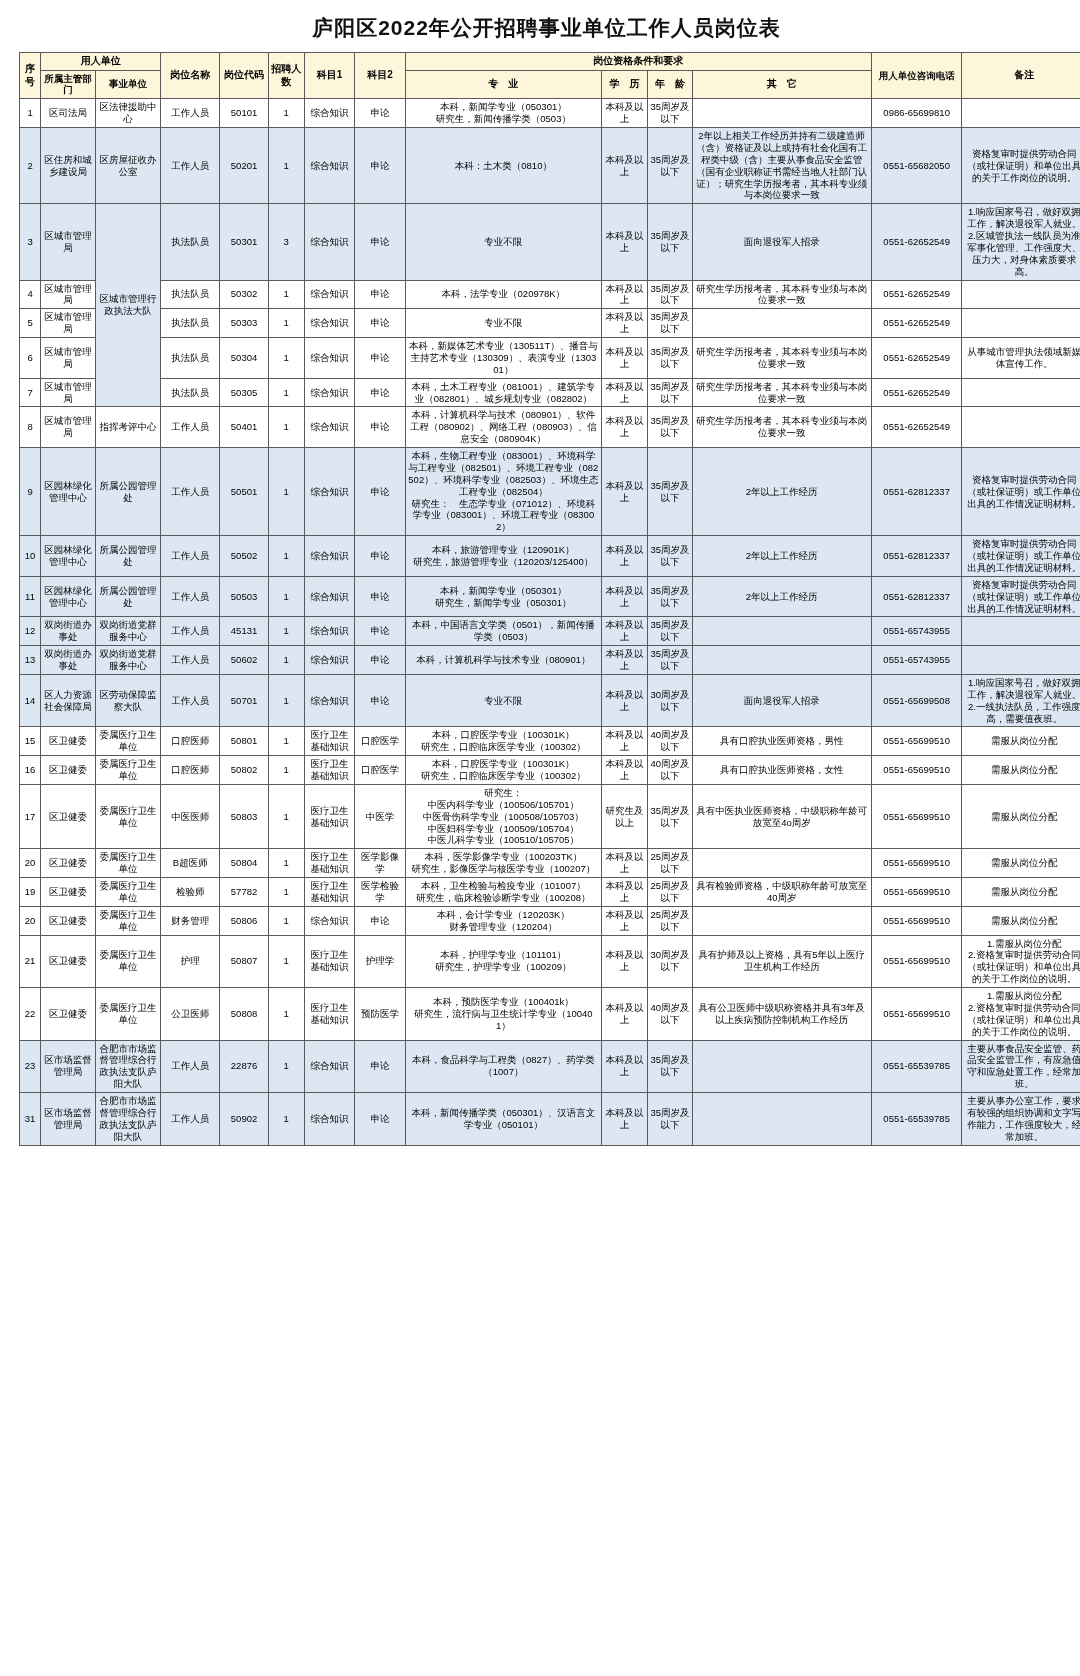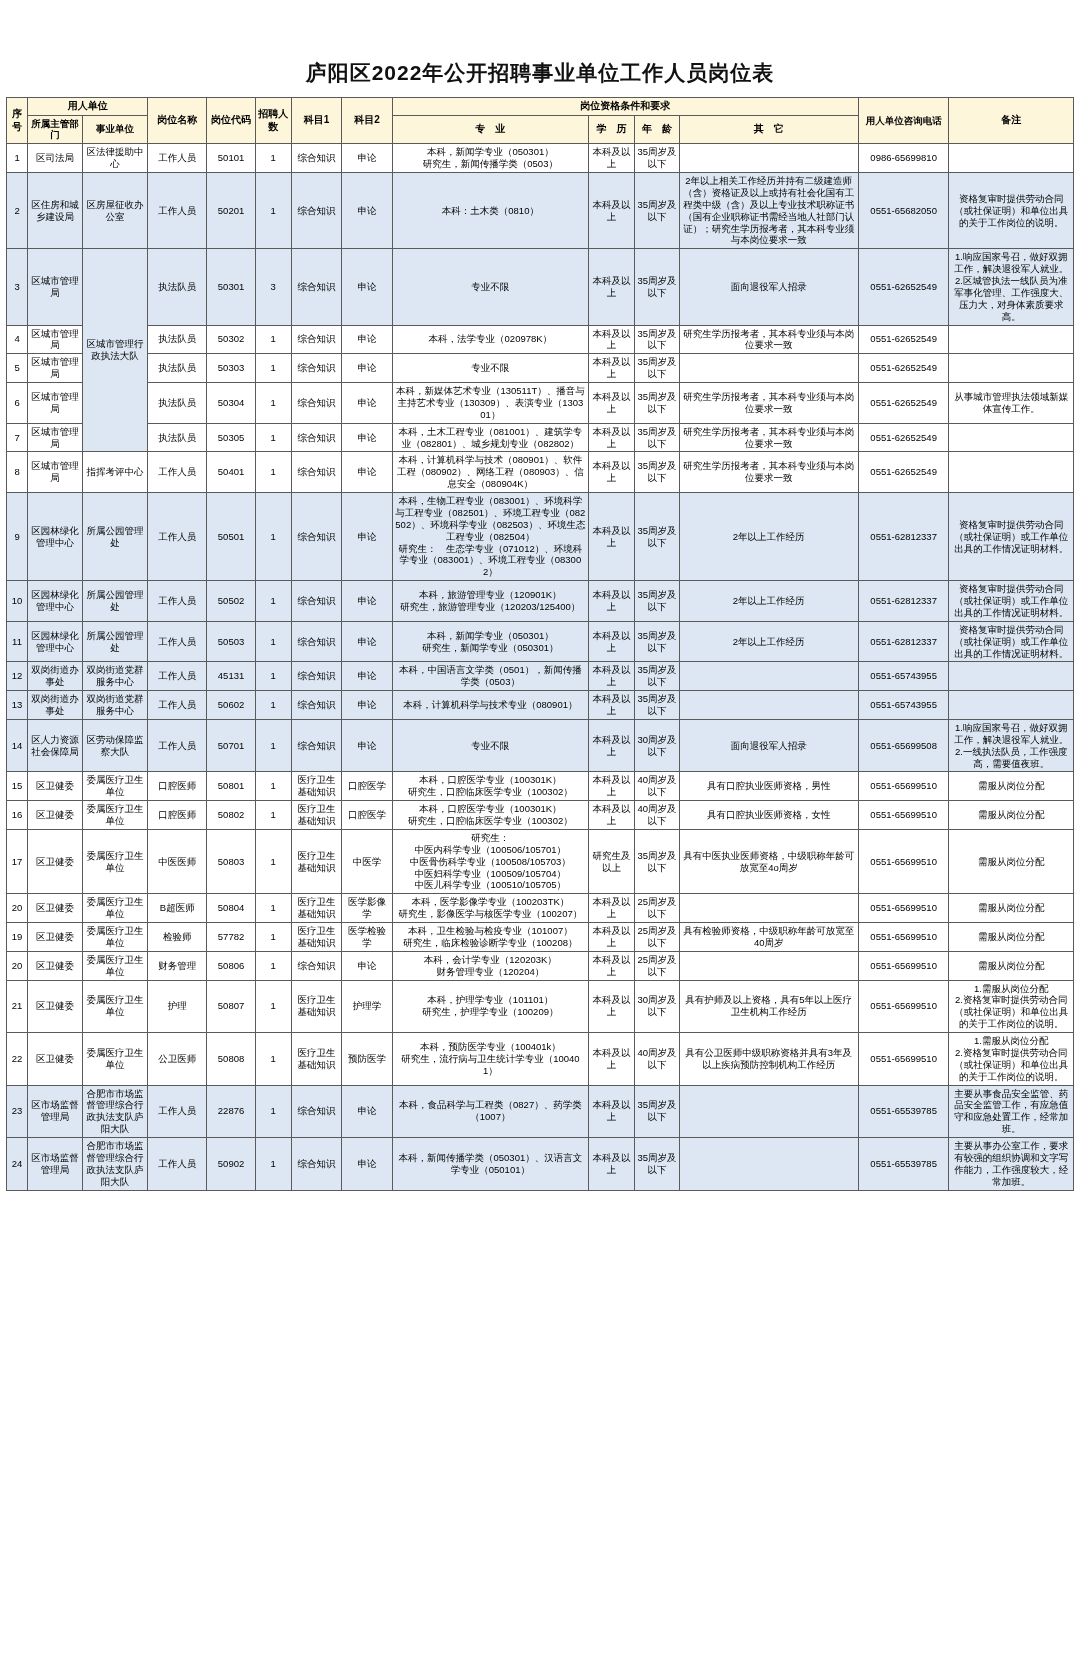--- a/index.html
+++ b/index.html
@@ -8,22 +8,21 @@
     background: #ffffff;
   }
   body {
     width: 1080px;
     font-family: "Liberation Sans", "DejaVu Sans", sans-serif;
     color: #000;
   }
   .page {
     width: 1080px;
     box-sizing: border-box;
-    padding: 8px 6px 12px 6px;
-    margin-top: 45px;
+    padding: 8px 6px 12px 19px;
   }
   .doc-title {
     text-align: center;
     font-size: 21px;
     font-weight: bold;
     letter-spacing: 1px;
     margin: 6px 0 10px 0;
     color: #111;
   }
   table.jobs {
@@ -139,21 +138,21 @@
           <td>区住房和城乡建设局</td>
           <td>区房屋征收办公室</td>
           <td>工作人员</td>
           <td>50201</td>
           <td>1</td>
           <td>综合知识</td>
           <td>申论</td>
           <td>本科：土木类（0810）</td>
           <td>本科及以上</td>
           <td>35周岁及以下</td>
-          <td>2年以上相关工作经历并持有二级建造师（含）资格证及以上或持有社会化国有工程类中级（含）及以上专业技术职称证书（国有企业职称证书需经当地人社部门认证）；研究生学历报考者，其本科专业须与本岗位要求一致</td>
+          <td>2年以上相关工作经历并持有二级建造师（含）资格证及以上或持有社会化国有工程类中级（含）主要从事食品安全监管（国有企业职称证书需经当地人社部门认证）；研究生学历报考者，其本科专业须与本岗位要求一致</td>
           <td>0551-65682050</td>
           <td>资格复审时提供劳动合同（或社保证明）和单位出具的关于工作岗位的说明。</td>
         </tr>
         <tr class="tint">
           <td>3</td>
           <td>区城市管理局</td>
           <td rowspan="5">区城市管理行政执法大队</td>
           <td>执法队员</td>
           <td>50301</td>
           <td>3</td>
@@ -476,21 +475,21 @@
           <td>综合知识</td>
           <td>申论</td>
           <td>本科，食品科学与工程类（0827）、药学类（1007）</td>
           <td>本科及以上</td>
           <td>35周岁及以下</td>
           <td></td>
           <td>0551-65539785</td>
           <td>主要从事食品安全监管、药品安全监管工作，有应急值守和应急处置工作，经常加班。</td>
         </tr>
         <tr class="tint">
-          <td>24</td>
+          <td>31</td>
           <td>区市场监督管理局</td>
           <td>合肥市市场监督管理综合行政执法支队庐阳大队</td>
           <td>工作人员</td>
           <td>50902</td>
           <td>1</td>
           <td>综合知识</td>
           <td>申论</td>
           <td>本科，新闻传播学类（050301）、汉语言文学专业（050101）</td>
           <td>本科及以上</td>
           <td>35周岁及以下</td>

